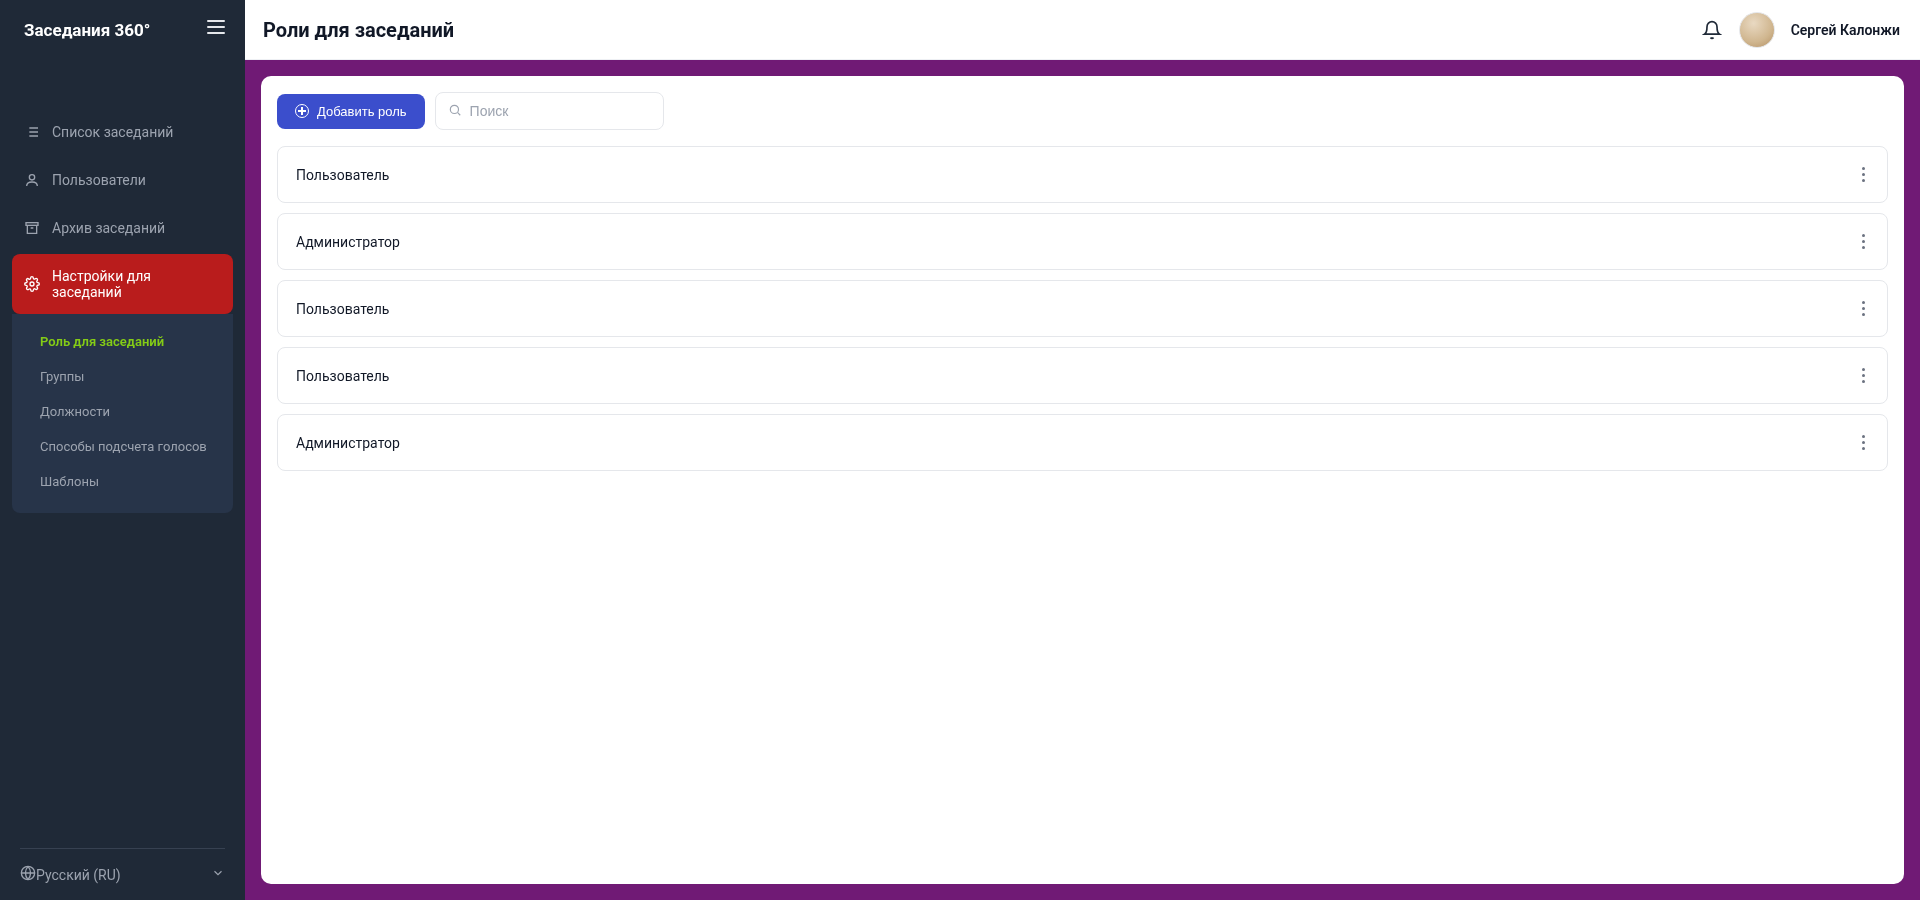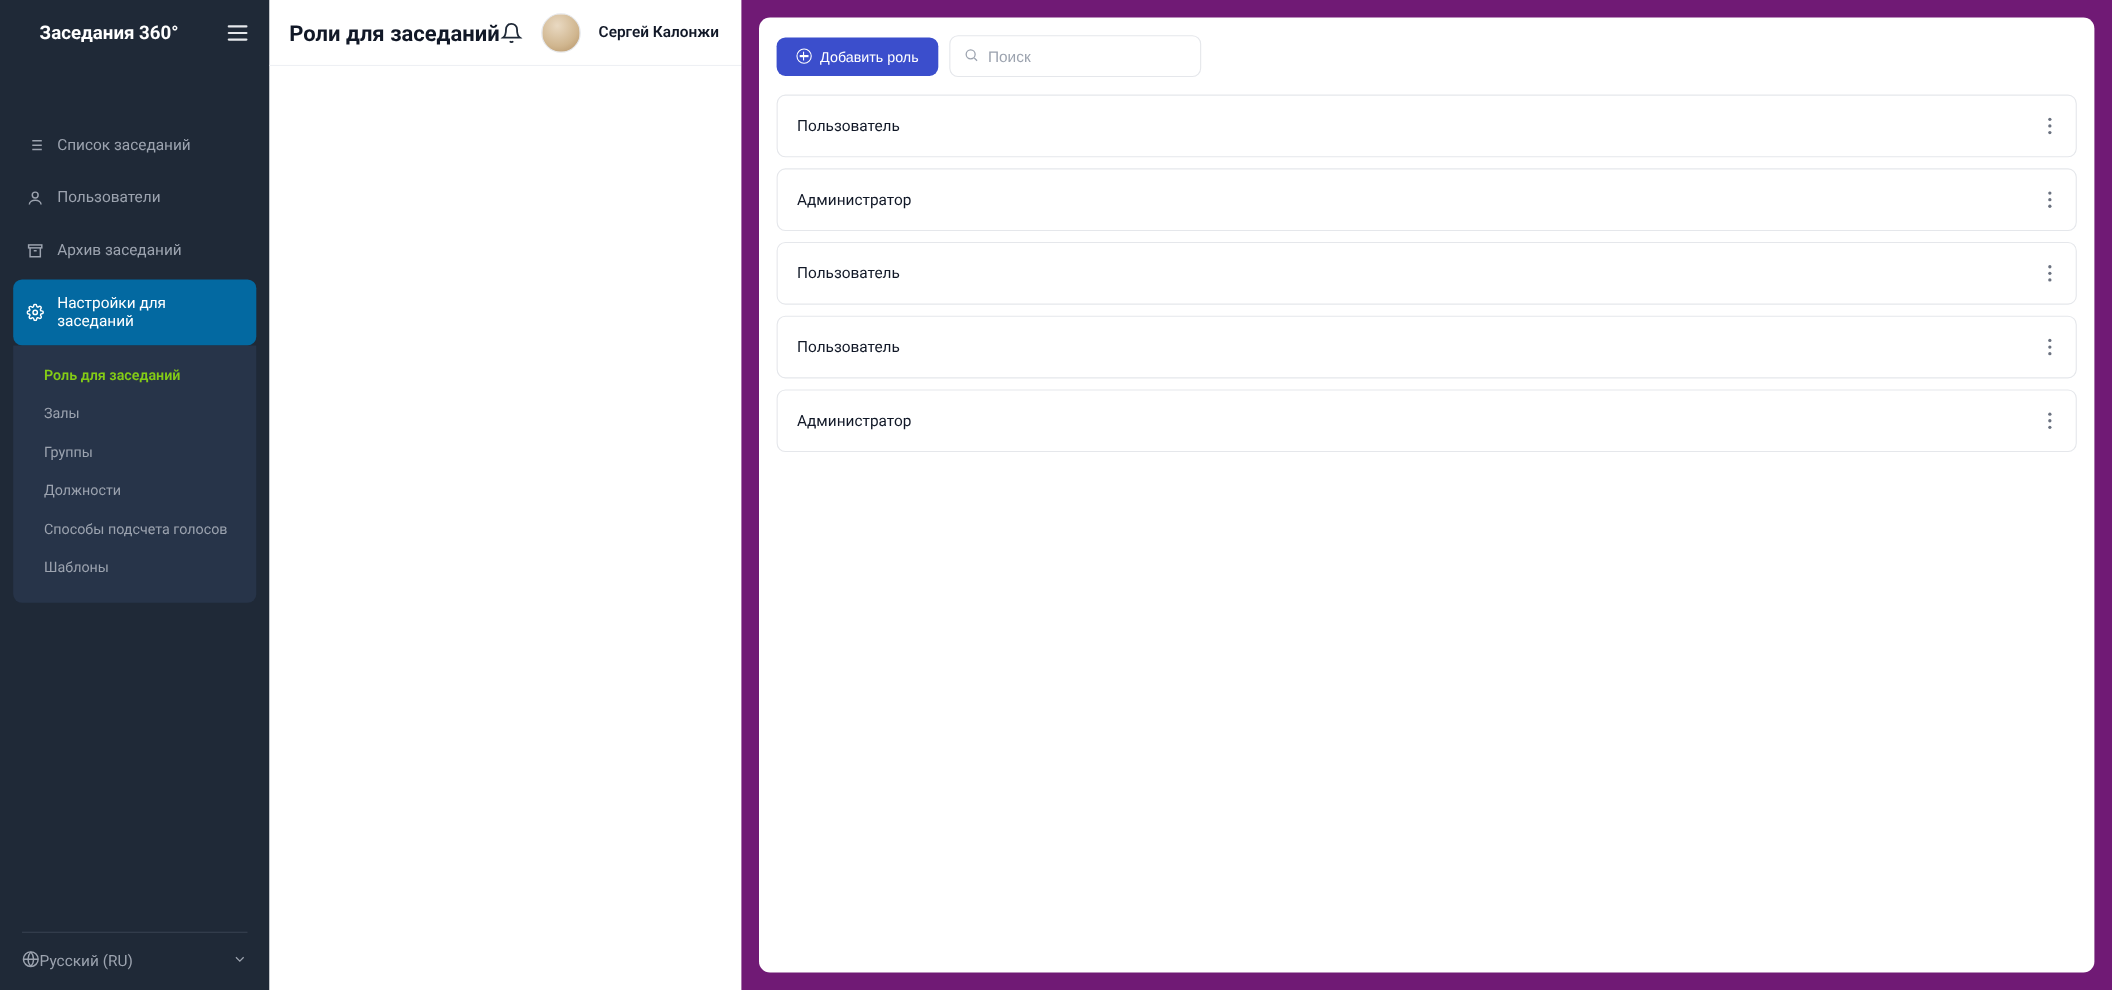--- a/index.html
+++ b/index.html
@@ -17,23 +17,22 @@
 .sidebar {
   width: 245px;
   background: #1f2937;
   color: #fff;
   display: flex;
   flex-direction: column;
   height: 100%;
 }
 .sidebar-header {
   display: flex;
-  align-items: center;
   justify-content: space-between;
-  padding: 20px 20px 20px 36px;
+  padding: 20px 20px 20px 24px;
 }
 .brand {
   font-size: 17px;
   font-weight: 700;
   color: #fff;
 }
 .hamburger {
   display: flex;
   flex-direction: column;
   gap: 4px;
@@ -57,21 +56,21 @@
   align-items: center;
   gap: 12px;
   padding: 14px 12px;
   color: #9ca3af;
   font-size: 14px;
   border-radius: 8px;
   cursor: pointer;
   margin-bottom: 4px;
 }
 .nav-item.active {
-  background: #0369a1;
+  background: #b91c1c;
   color: #fff;
 }
 .nav-item .icon {
   width: 16px;
   height: 16px;
   display: flex;
   align-items: center;
   justify-content: center;
 }
 .nav-item svg { stroke: currentColor; fill: none; }
@@ -109,21 +108,21 @@
 }
 .lang-select .chev {
   margin-left: auto;
 }
 
 
 .main {
   flex: 1;
   background: #fff;
   display: flex;
-  flex-direction: row;
+  flex-direction: column;
 }
 .topbar {
   height: 60px;
   display: flex;
   align-items: center;
   padding: 0 20px 0 18px;
   border-bottom: 1px solid #eef0f4;
 }
 .page-title {
   font-size: 20px;
@@ -295,21 +294,20 @@
         <svg width="16" height="16" viewBox="0 0 24 24" stroke-width="2">
             <circle cx="12" cy="12" r="3"></circle>
             <path d="M19.4 15a1.65 1.65 0 0 0 .33 1.82l.06.06a2 2 0 1 1-2.83 2.83l-.06-.06a1.65 1.65 0 0 0-1.82-.33 1.65 1.65 0 0 0-1 1.51V21a2 2 0 1 1-4 0v-.09a1.65 1.65 0 0 0-1-1.51 1.65 1.65 0 0 0-1.82.33l-.06.06a2 2 0 1 1-2.83-2.83l.06-.06a1.65 1.65 0 0 0 .33-1.82 1.65 1.65 0 0 0-1.51-1H3a2 2 0 1 1 0-4h.09a1.65 1.65 0 0 0 1.51-1 1.65 1.65 0 0 0-.33-1.82l-.06-.06a2 2 0 1 1 2.83-2.83l.06.06a1.65 1.65 0 0 0 1.82.33h0a1.65 1.65 0 0 0 1-1.51V3a2 2 0 1 1 4 0v.09a1.65 1.65 0 0 0 1 1.51h0a1.65 1.65 0 0 0 1.82-.33l.06-.06a2 2 0 1 1 2.83 2.83l-.06.06a1.65 1.65 0 0 0-.33 1.82v0a1.65 1.65 0 0 0 1.51 1H21a2 2 0 1 1 0 4h-.09a1.65 1.65 0 0 0-1.51 1z"></path>
           </svg>
       </span>
       <span>Настройки для заседаний</span>
     </div>
 
     <div class="subnav">
       <div class="subnav-item active">Роль для заседаний</div>
-      <div class="subnav-item">Залы</div>
       <div class="subnav-item">Группы</div>
       <div class="subnav-item">Должности</div>
       <div class="subnav-item">Способы подсчета голосов</div>
       <div class="subnav-item">Шаблоны</div>
     </div>
   </nav>
 
   <div class="sidebar-footer">
     <div class="lang-select">
       <span class="icon">

